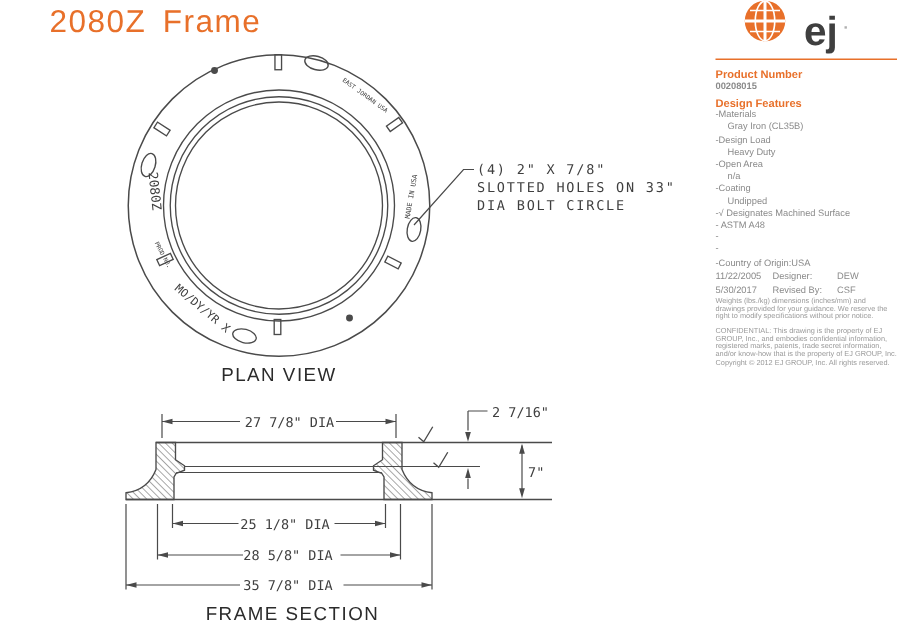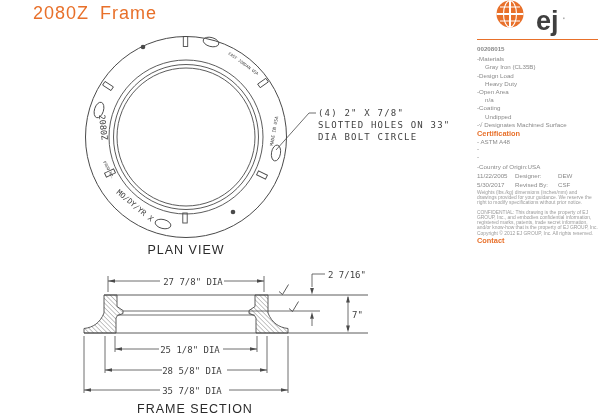--- a/index.html
+++ b/index.html
@@ -1,18 +1,18 @@
 <!DOCTYPE html>
 <html><head>
 <meta charset="utf-8">
 <style>
   html,body{margin:0;padding:0}
   body{width:600px;height:420px;position:relative;background:#fff;overflow:hidden;
        font-family:"Liberation Sans",sans-serif;}
-  .title{position:absolute;left:33px;top:3px;font-size:18px;letter-spacing:1px;color:#e8702a;white-space:nowrap}
+  .title{position:absolute;left:33px;top:3px;font-size:21px;letter-spacing:1px;color:#e8702a;white-space:nowrap}
   .title .t2{margin-left:11px}
   .logo{position:absolute;left:492px;top:0}
   .drawing{position:absolute;left:0;top:0}
   .panel{position:absolute;left:477px;top:36px;width:121px;font-size:6.2px;color:#8a8a8a;line-height:8.2px}
   .panel h3{margin:0;font-size:7.4px;color:#e8702a;font-weight:bold;line-height:9px}
   .rule{height:1px;background:#e8702a;margin:3px 0 5px 0}
   .pnum{font-weight:bold;color:#8a8a8a;margin-bottom:2px}
   .h-df{margin-top:3px}
   .ind{padding-left:8px}
   .h-cert{margin-top:31px}
@@ -158,46 +158,46 @@
       <text x="192" y="393.5" text-anchor="middle" class="dimtxt" stroke="none">35 7/8" DIA</text>
     </g>
 
     <text x="195" y="413" text-anchor="middle" class="viewlbl" stroke="none">FRAME SECTION</text>
   </g>
 </svg>
 
 <div class="panel">
   <div class="rule"></div>
 
+  <h3>Product Number</h3>
   <div class="pnum">00208015</div>
 
+  <h3 class="h-df">Design Features</h3>
   <div>-Materials</div>
   <div class="ind">Gray Iron (CL35B)</div>
   <div>-Design Load</div>
   <div class="ind">Heavy Duty</div>
   <div>-Open Area</div>
   <div class="ind">n/a</div>
   <div>-Coating</div>
   <div class="ind">Undipped</div>
   <div>-√ Designates Machined Surface</div>
 
-  <h3 class="h-cert">Certification</h3>
   <div class="certline">- ASTM A48</div>
   <div class="certline">-</div>
   <div class="certline">-</div>
   <div class="certline certlast">-Country of Origin:USA</div>
 
   <div class="revrow">
     <span class="rd">11/22/2005</span>
     <span class="rl">Designer:</span>
     <span class="rn">DEW</span>
   </div>
   <div class="revrow">
     <span class="rd">5/30/2017</span>
     <span class="rl">Revised By:</span>
     <span class="rn">CSF</span>
   </div>
 
   <p class="small">Weights (lbs./kg) dimensions (inches/mm) and drawings provided for your guidance.  We reserve the right to modify specifications without prior notice.</p>
   <p class="small">CONFIDENTIAL: This drawing is the property of EJ GROUP, Inc., and embodies confidential information, registered marks, patents, trade secret information, and/or know-how that is the property of EJ GROUP, Inc. Copyright © 2012 EJ GROUP, Inc. All rights reserved.</p>
 
-  <h3 class="h-contact">Contact</h3>
 </div>
 
 </body></html>

